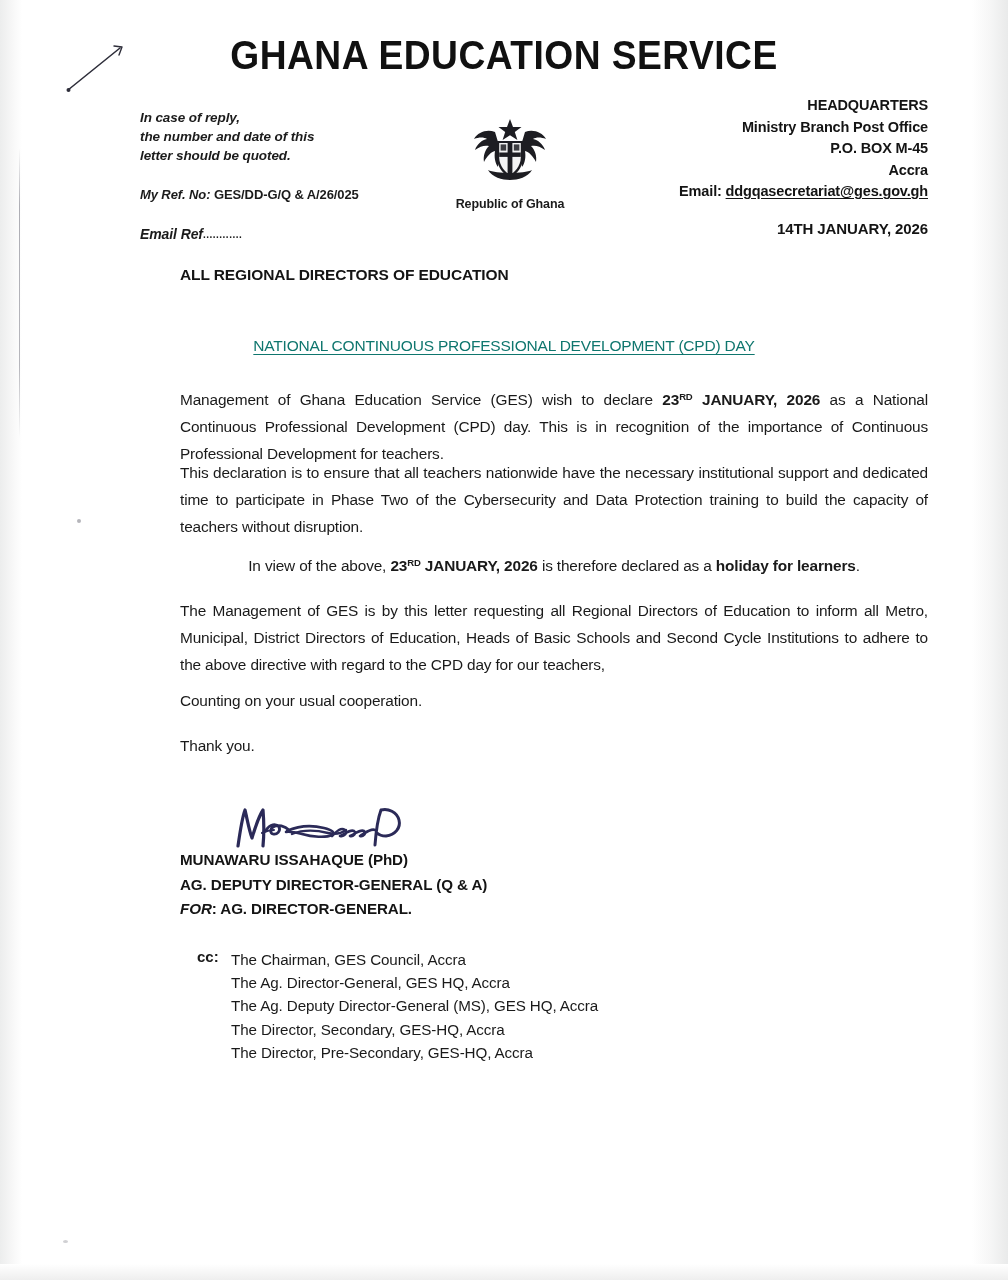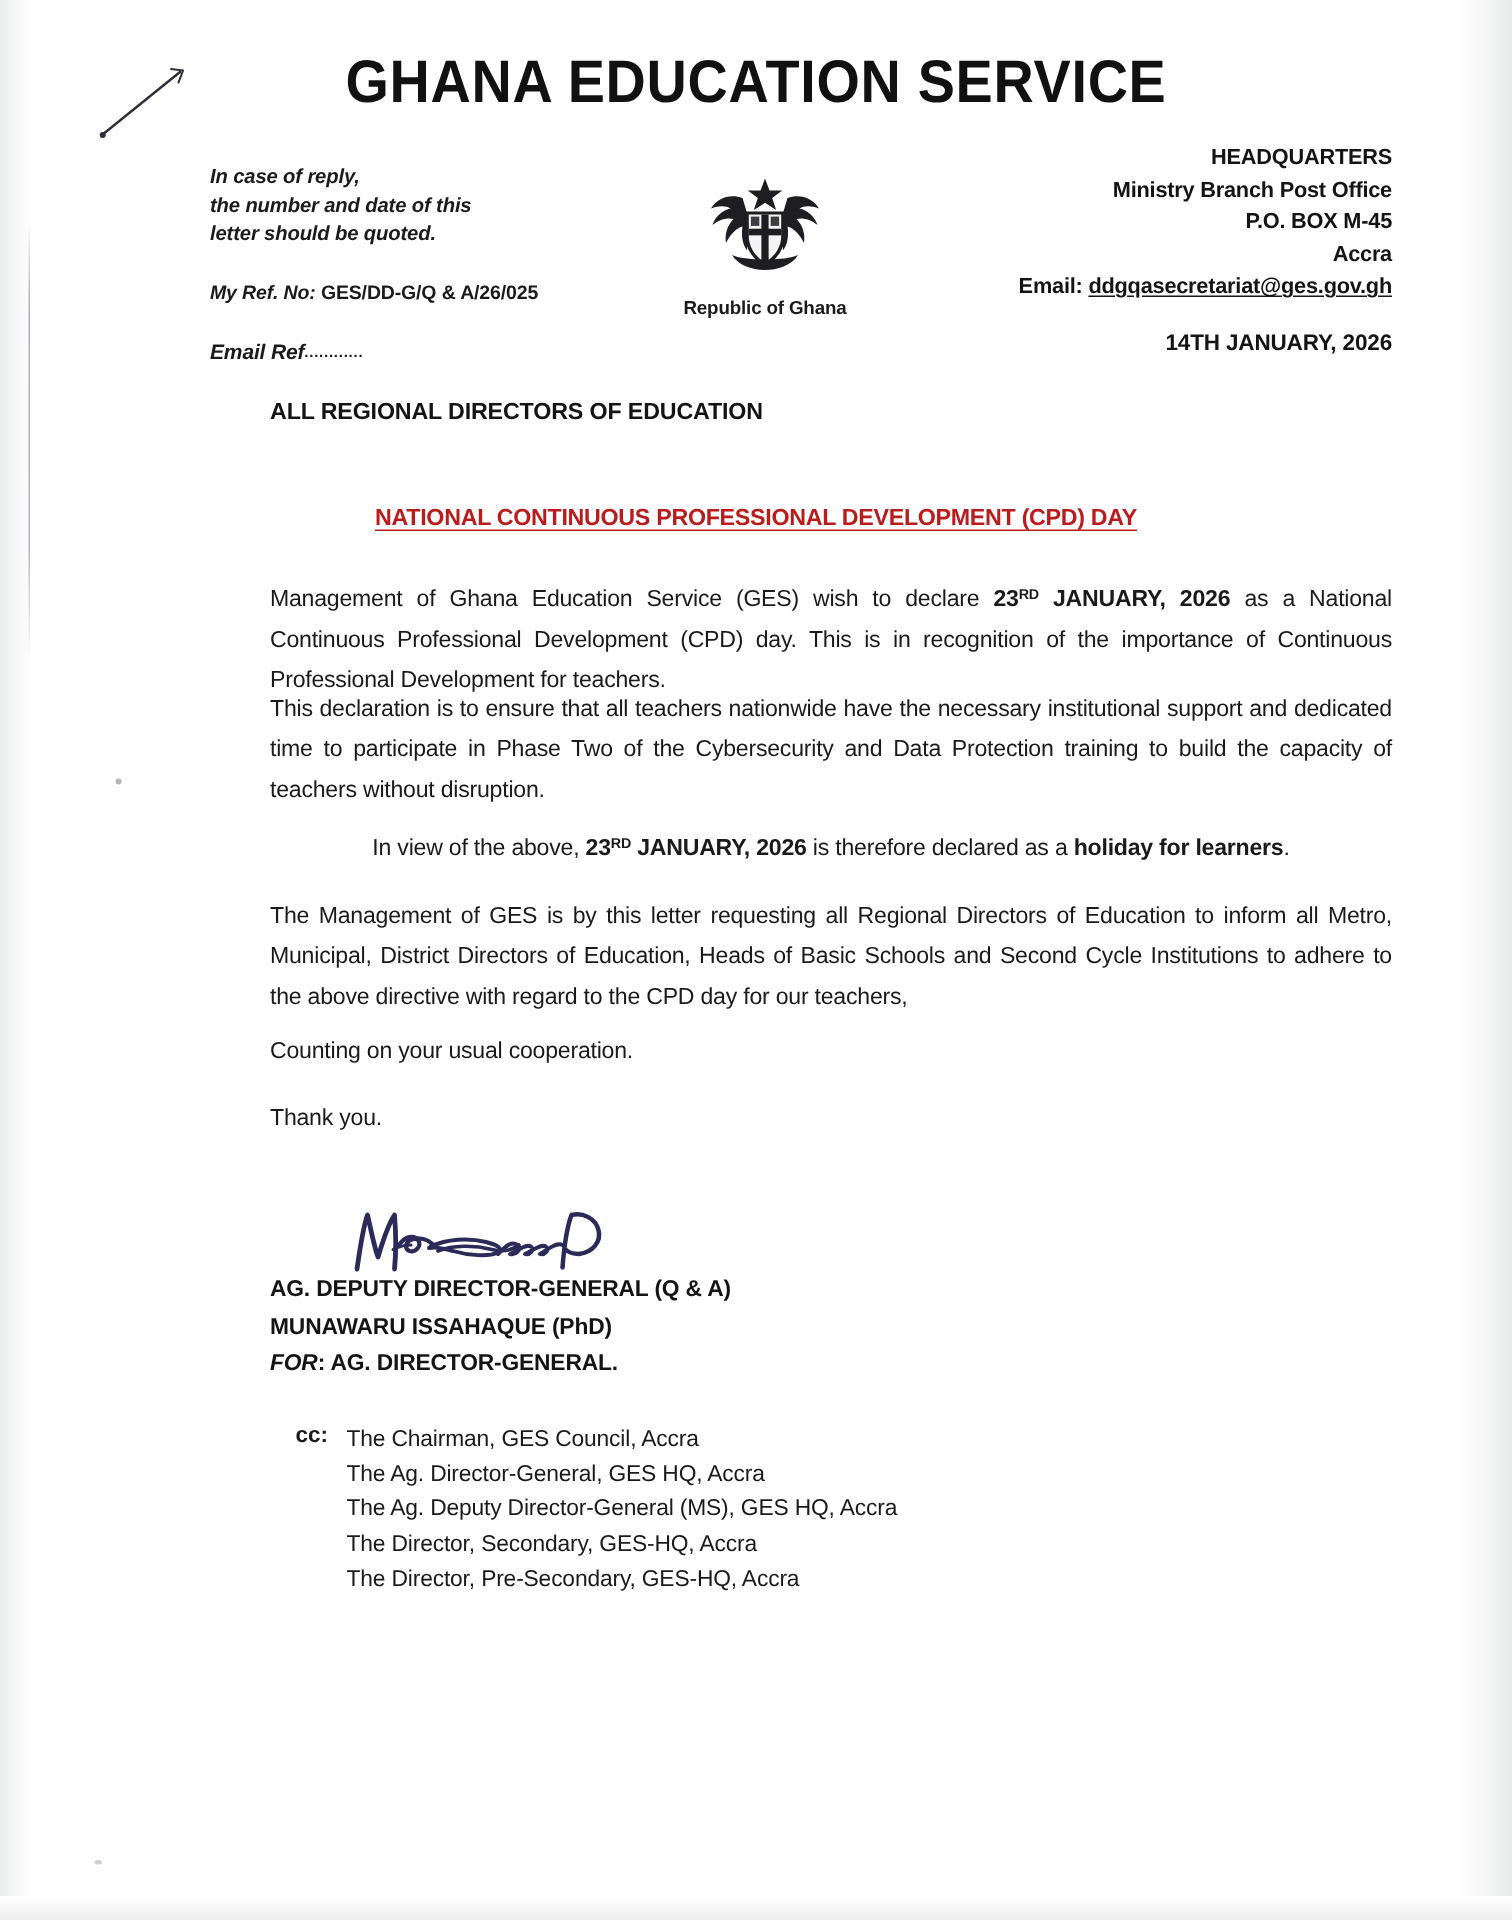--- a/index.html
+++ b/index.html
@@ -172,22 +172,22 @@
     color: #141414;
     letter-spacing: -0.1px;
   }
 
   .subject {
     position: absolute;
     left: 0; top: 337px;
     width: 1008px;
     text-align: center;
     font-size: 15.5px;
-    font-weight: bold;
-    color: #b91c1c;
+    font-weight: normal;
+    color: #0f766e;
     letter-spacing: -0.2px;
   }
   .subject span {
     text-decoration: underline;
     text-underline-offset: 2.5px;
   }
 
   .body-text {
     position: absolute;
     left: 180px;
@@ -341,22 +341,22 @@
       <path d="M34 30 C38 24 44 23 47 27 C49 31 45 35 41 34 C38 33 38 29 41 27 C46 24 53 26 57 30" stroke-width="2.8"></path>
       <path d="M55 31 C66 26 80 25 92 28 C100 30 104 33 100 35 C94 38 80 37 70 34 C62 32 58 31 54 32" stroke-width="2.6"></path>
       <path d="M60 34 C70 30 84 30 96 33 C104 35 110 33 114 30" stroke-width="2.4"></path>
       <path d="M100 36 C105 31 109 27 113 30 C116 33 112 37 108 36 C113 34 118 29 122 31 C125 33 121 37 118 36 C123 34 128 29 132 31 C135 33 131 37 128 36 C133 33 139 28 143 30" stroke-width="2.6"></path>
       <path d="M143 45 C144 32 146 18 149 10 C156 8 165 12 167 20 C169 28 163 35 154 36 C150 36 147 35 145 33" stroke-width="3"></path>
       <path d="M30 33 C34 31 38 30 42 30" stroke-width="2"></path>
     </g>
   </svg>
 
   <div class="signer">
+    <div>MUNAWARU ISSAHAQUE (PhD)</div>
     <div>AG. DEPUTY DIRECTOR-GENERAL (Q &amp; A)</div>
-    <div>MUNAWARU ISSAHAQUE (PhD)</div>
     <div><span class="for-label">FOR</span><span>: AG. DIRECTOR-GENERAL.</span></div>
   </div>
 
   <div class="cc-label">cc:</div>
   <div class="cc-list">
     <div>The Chairman, GES Council, Accra</div>
     <div>The Ag. Director-General, GES HQ, Accra</div>
     <div>The Ag. Deputy Director-General (MS), GES HQ, Accra</div>
     <div>The Director, Secondary, GES-HQ, Accra</div>
     <div>The Director, Pre-Secondary, GES-HQ, Accra</div>

